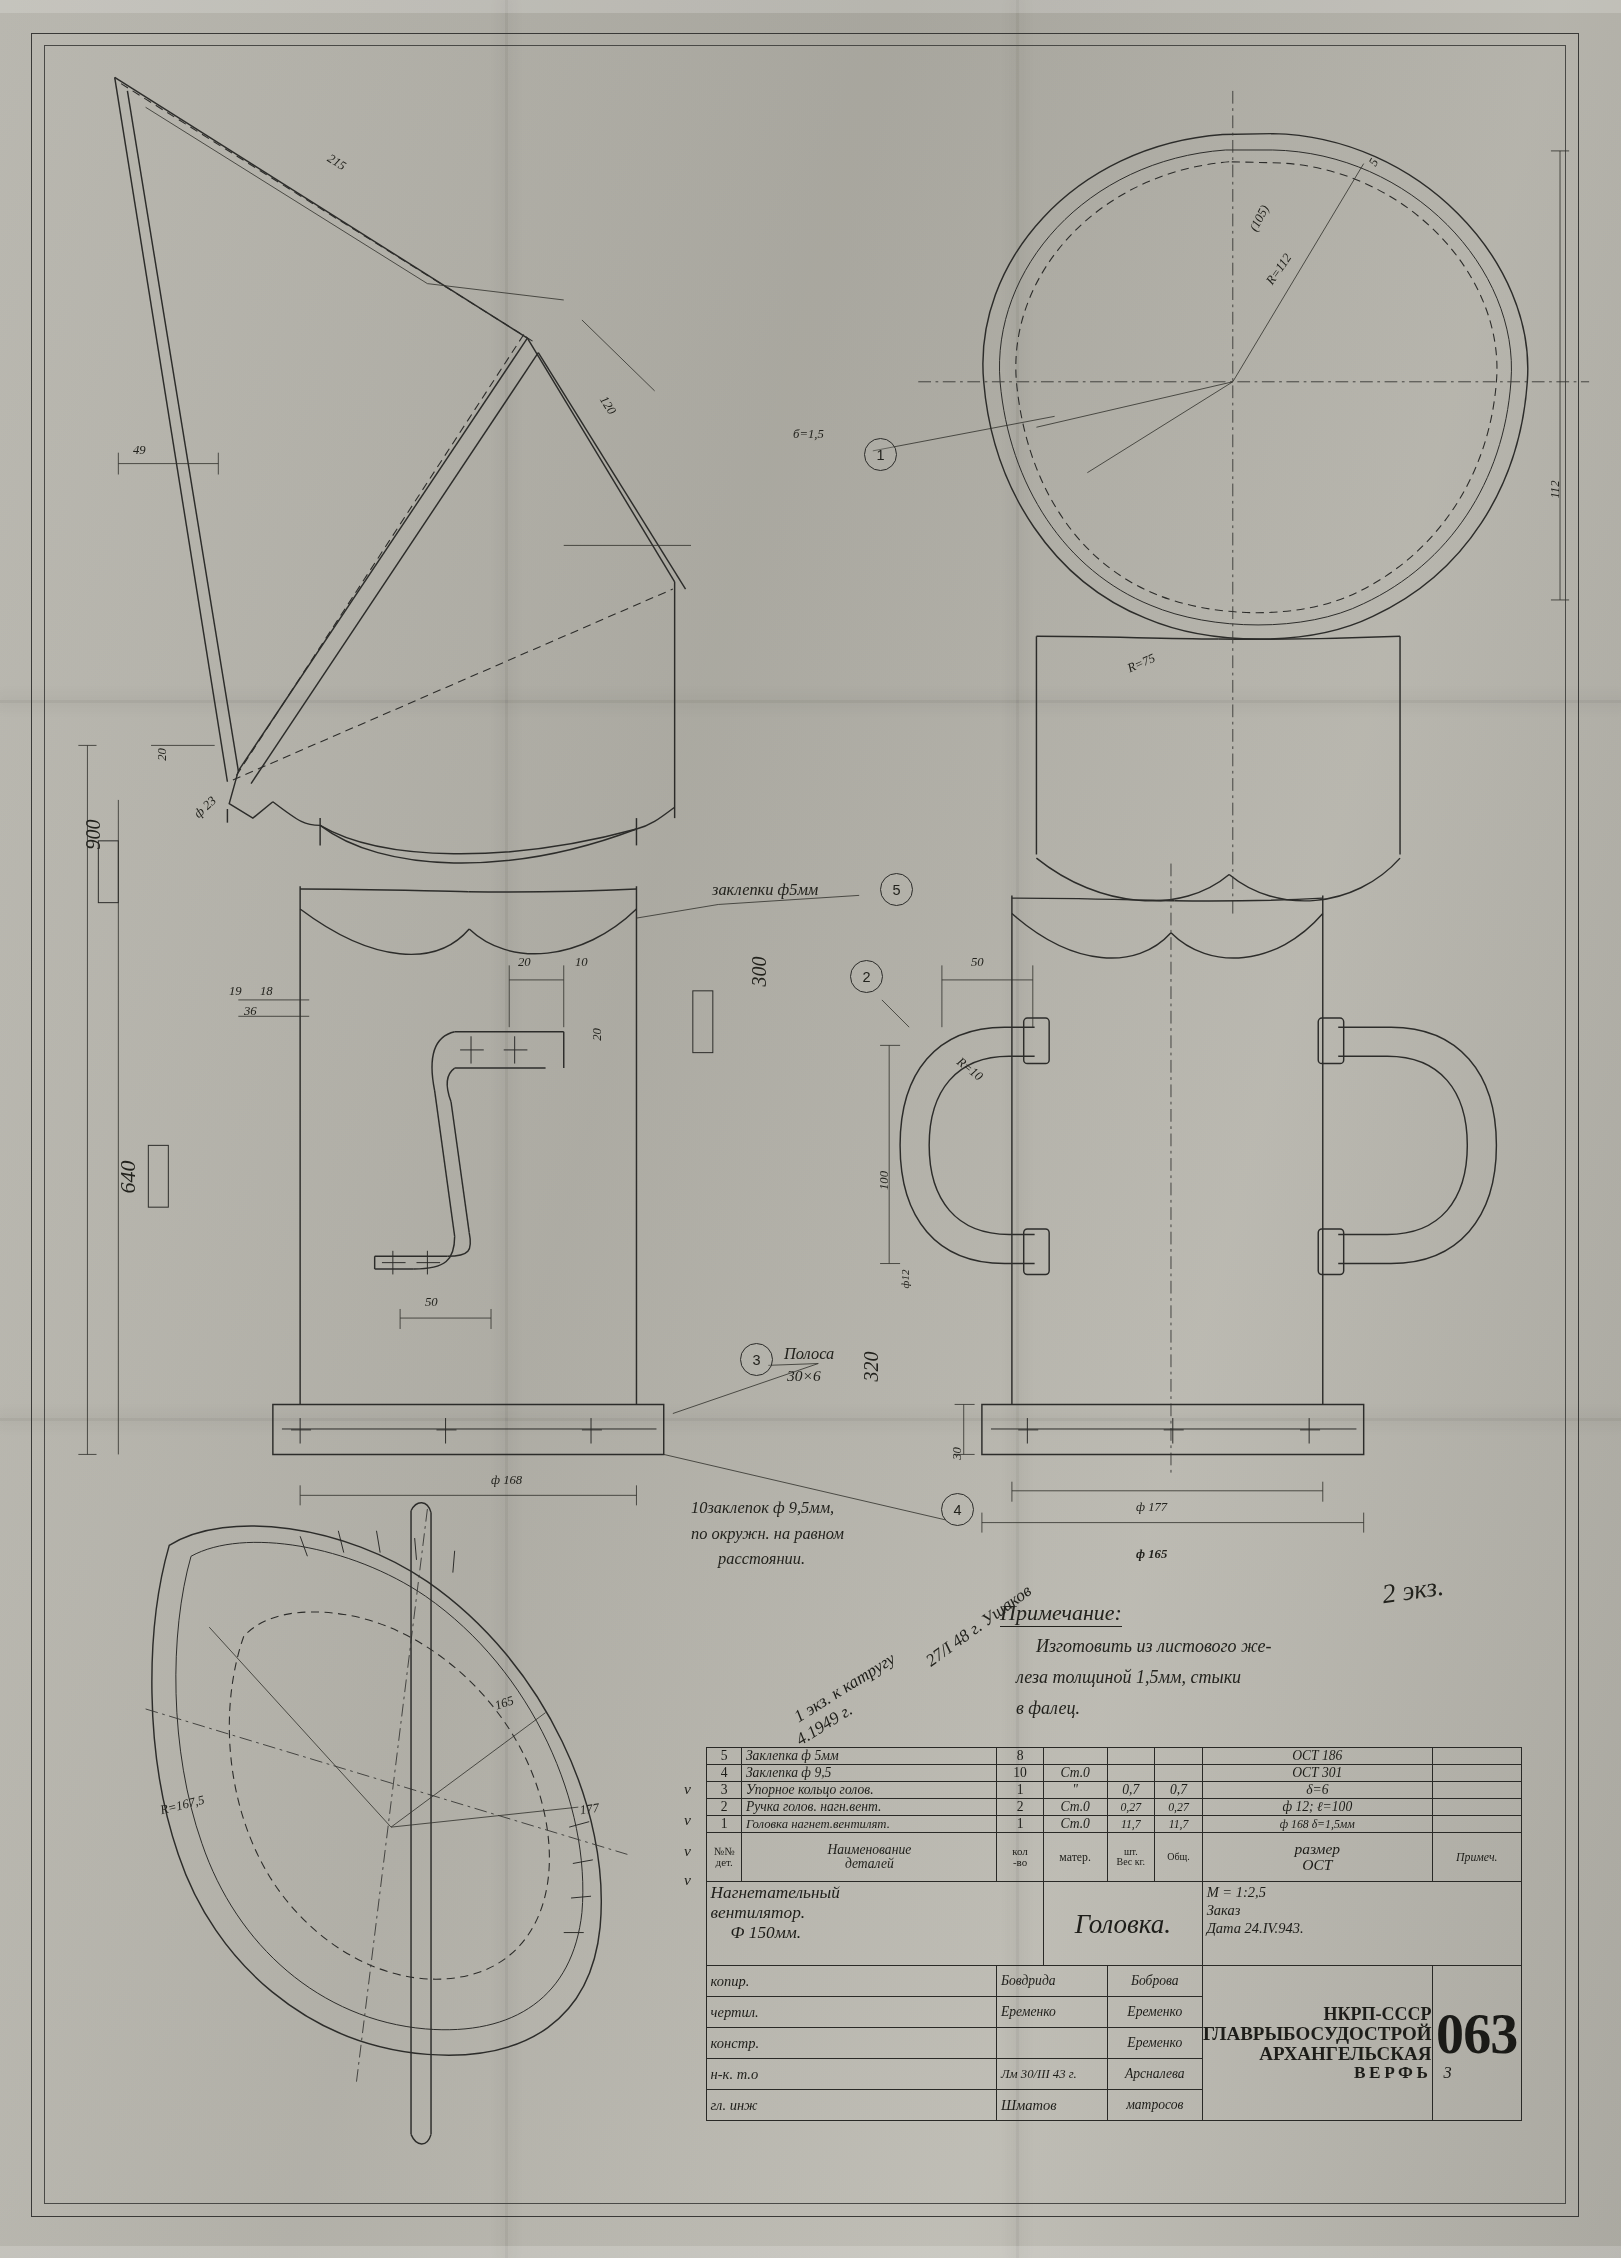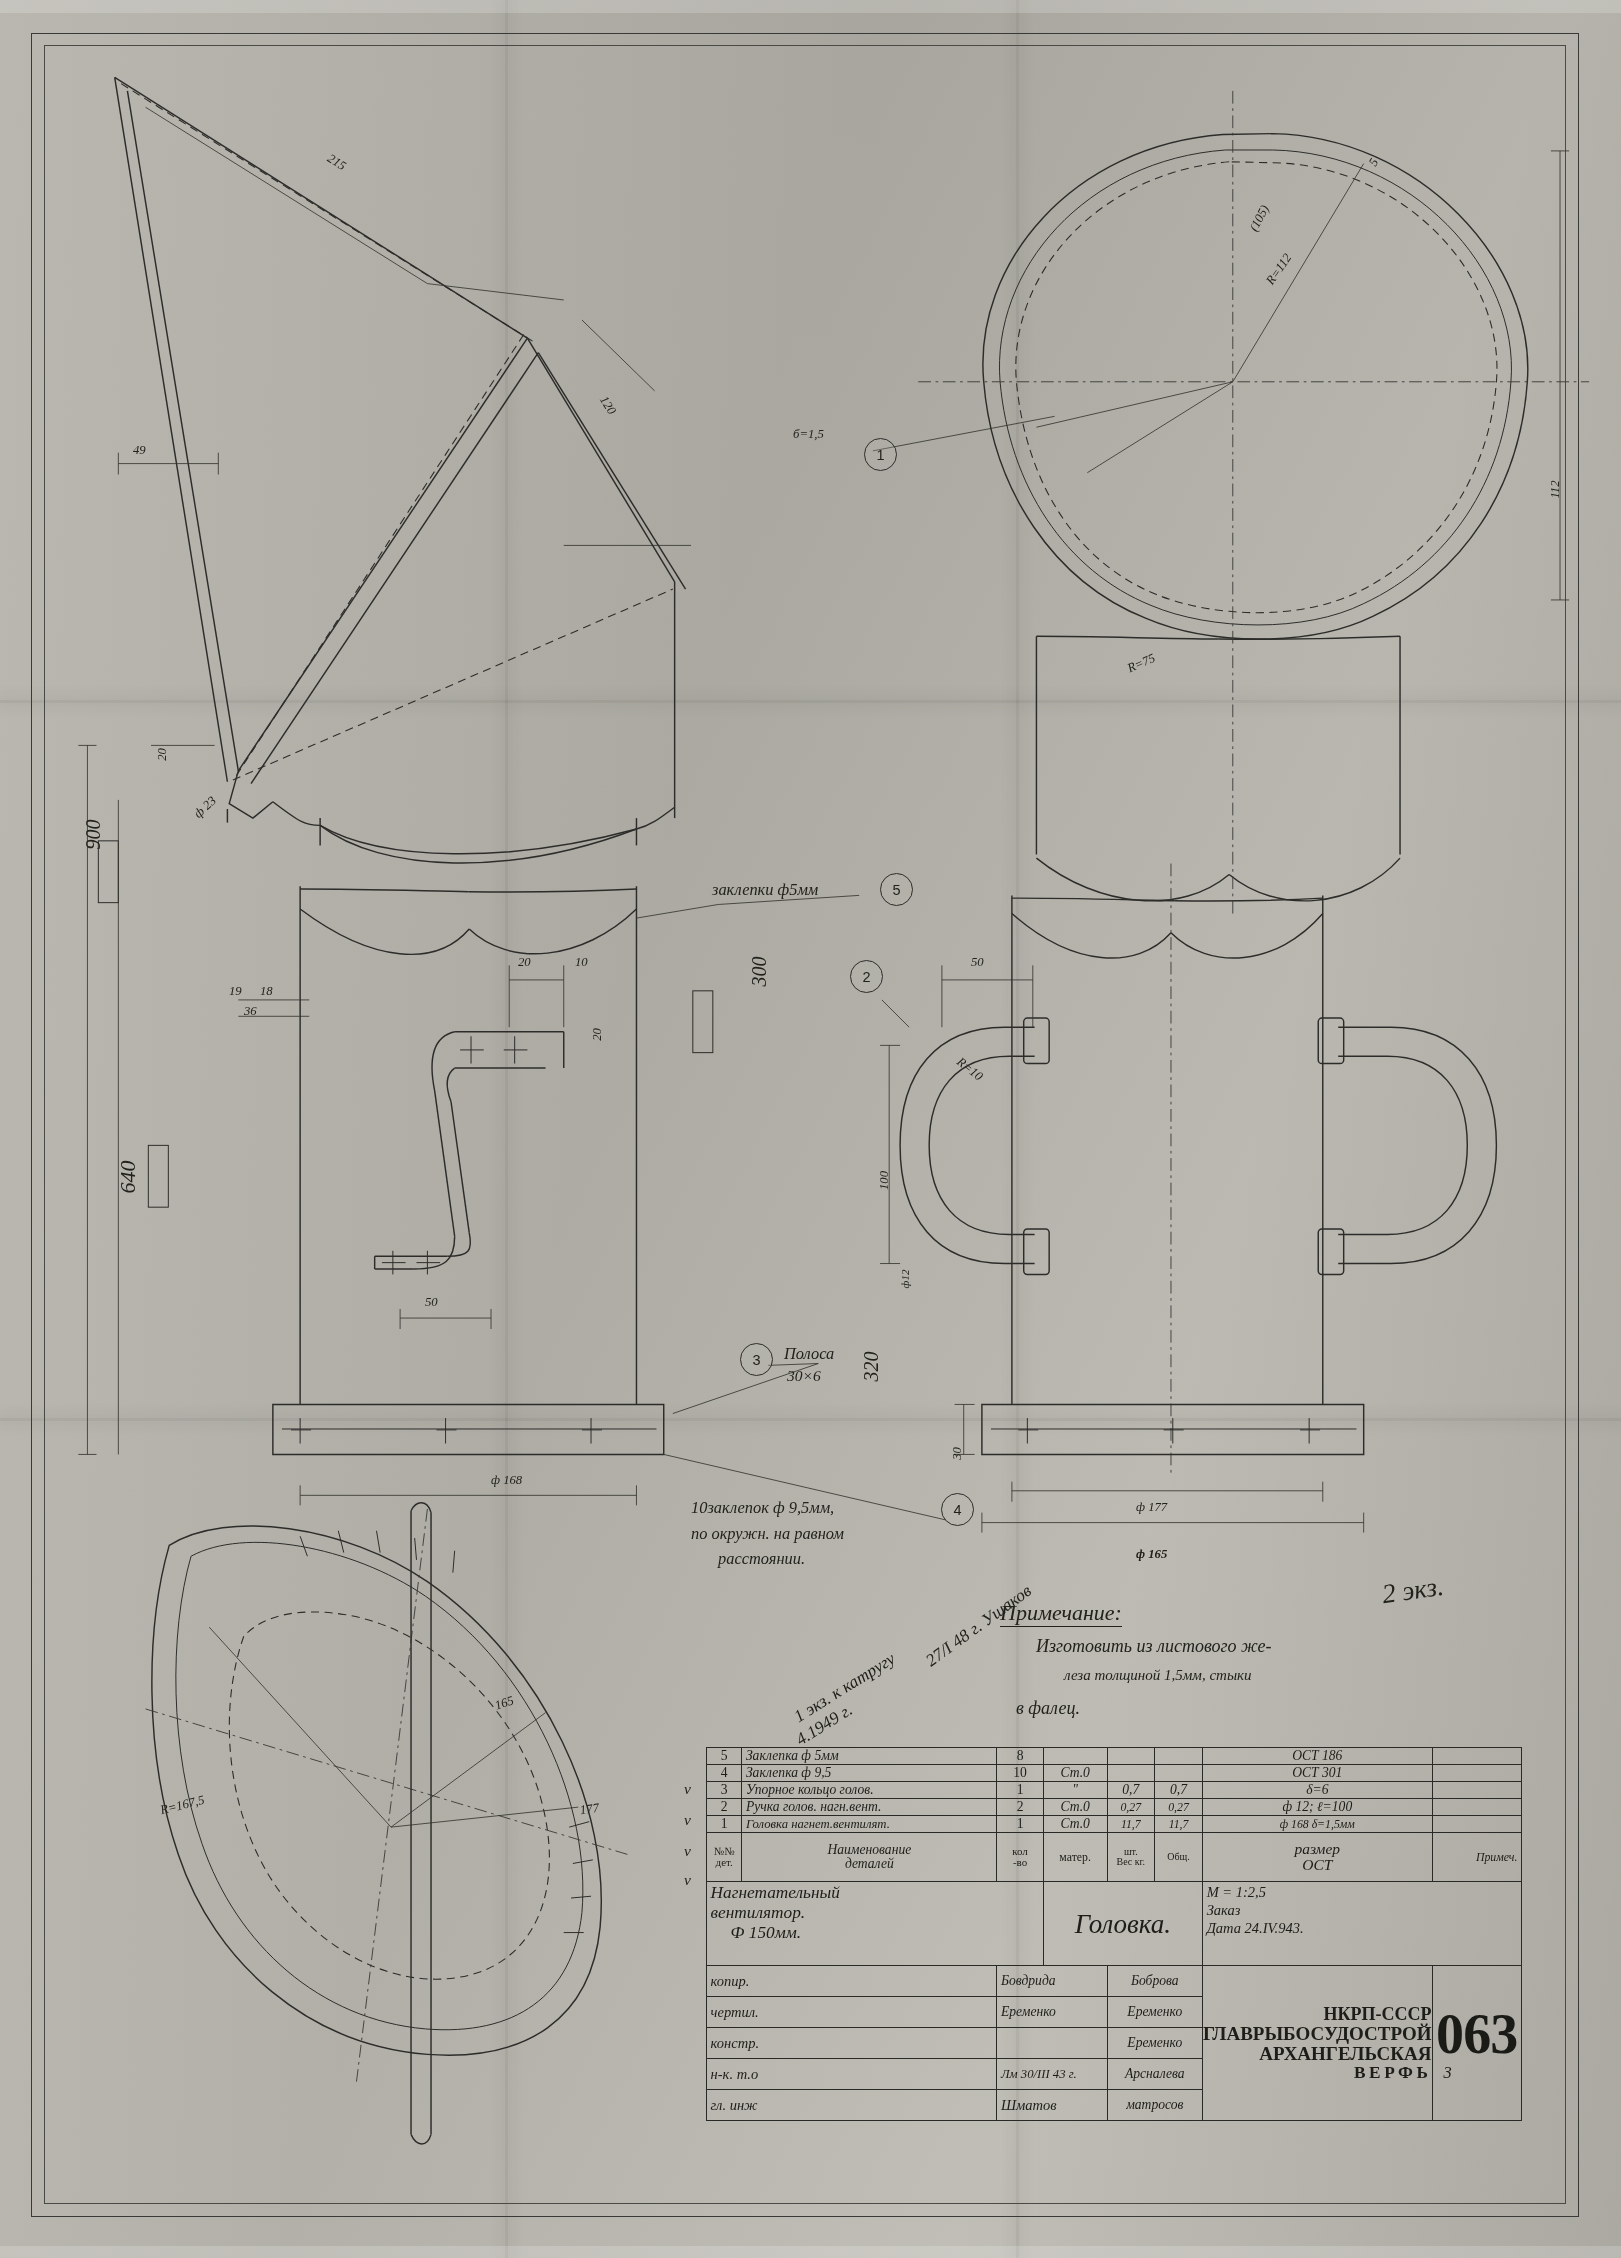--- a/index.html
+++ b/index.html
@@ -322,21 +322,21 @@
 
   <div class="txt hand" style="left:712px;top:880px;font-size:16.4px;">заклепки ф5мм</div>
   <div class="txt hand" style="left:784px;top:1344px;font-size:16.4px;">Полоса</div>
   <div class="txt hand" style="left:787px;top:1367px;font-size:15.5px;">30×6</div>
   <div class="txt hand" style="left:691px;top:1498px;font-size:16.4px;">10заклепок ф 9,5мм,</div>
   <div class="txt hand" style="left:691px;top:1524px;font-size:16.4px;">по окружн. на равном</div>
   <div class="txt hand" style="left:718px;top:1549px;font-size:16.4px;">расстоянии.</div>
 
   <div class="txt hand" style="left:1000px;top:1600px;font-size:22px;border-bottom:1.3px solid #24241f;padding-bottom:0;">Примечание:</div>
   <div class="txt hand" style="left:1036px;top:1636px;font-size:18px;font-style:italic;">Изготовить из листового же-</div>
-  <div class="txt hand" style="left:1016px;top:1667px;font-size:15px;margin-left:48px;">леза толщиной 1,5мм, стыки</div>
+  <div class="txt hand" style="left:1016px;top:1667px;font-size:18px;">леза толщиной 1,5мм, стыки</div>
   <div class="txt hand" style="left:1016px;top:1698px;font-size:18px;">в фалец.</div>
 
   <div class="txt hand" style="left:787px;top:1678px;font-size:17.3px;transform:rotate(-32deg);color:#1d1d19;">1 экз. к катругу</div>
   <div class="txt hand" style="left:793px;top:1715px;font-size:17.3px;transform:rotate(-32deg);">4.1949 г.</div>
   <div class="txt hand" style="left:916px;top:1616px;font-size:17.3px;transform:rotate(-36deg);">27/I 48 г. Ушаков</div>
   <div class="txt hand" style="left:1382px;top:1575px;font-size:27px;transform:rotate(-8deg);">2 экз.</div>
 
   <div id="titleblock">
     <table class="tb">
       <tbody>
@@ -408,21 +408,21 @@
             <div>шт.</div>
             <div>Вес кг.</div>
           </td>
           <td class="ctr" style="font-size:10px;line-height:1.0;">
             <div>Общ.</div>
           </td>
           <td class="ctr ital" style="font-size:15.5px;line-height:1.05;">
             <div>размер</div>
             <div>ОСТ</div>
           </td>
-          <td class="ctr ital" style="font-size:11.8px;text-align:right;">Примеч.</td>
+          <td class="ctr ital" style="font-size:11.8px;">Примеч.</td>
         </tr>
 
         <tr style="height:84px;">
           <td colspan="3" class="ital" style="font-size:17.3px;line-height:1.15;vertical-align:top;">
             <div>Нагнетательный</div>
             <div>вентилятор.</div>
             <div style="padding-left:20px;">Ф 150мм.</div>
           </td>
           <td colspan="3" class="ctr ital" style="font-size:27px;">Головка.</td>
           <td colspan="2" class="ital" style="font-size:14.5px;line-height:1.25;vertical-align:top;">

